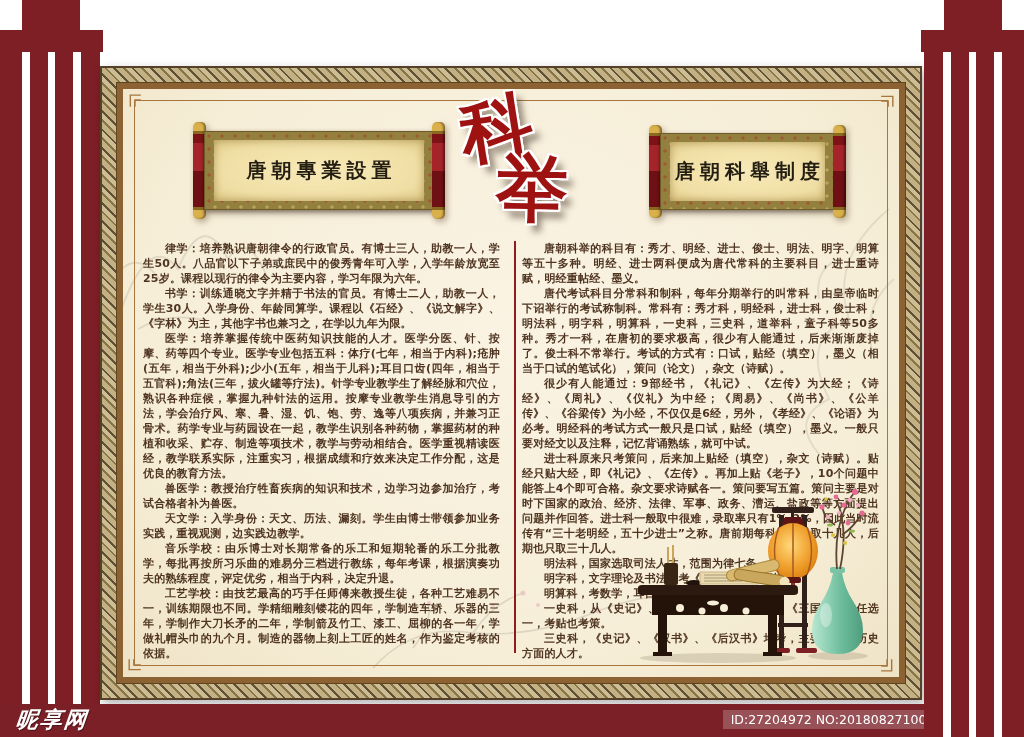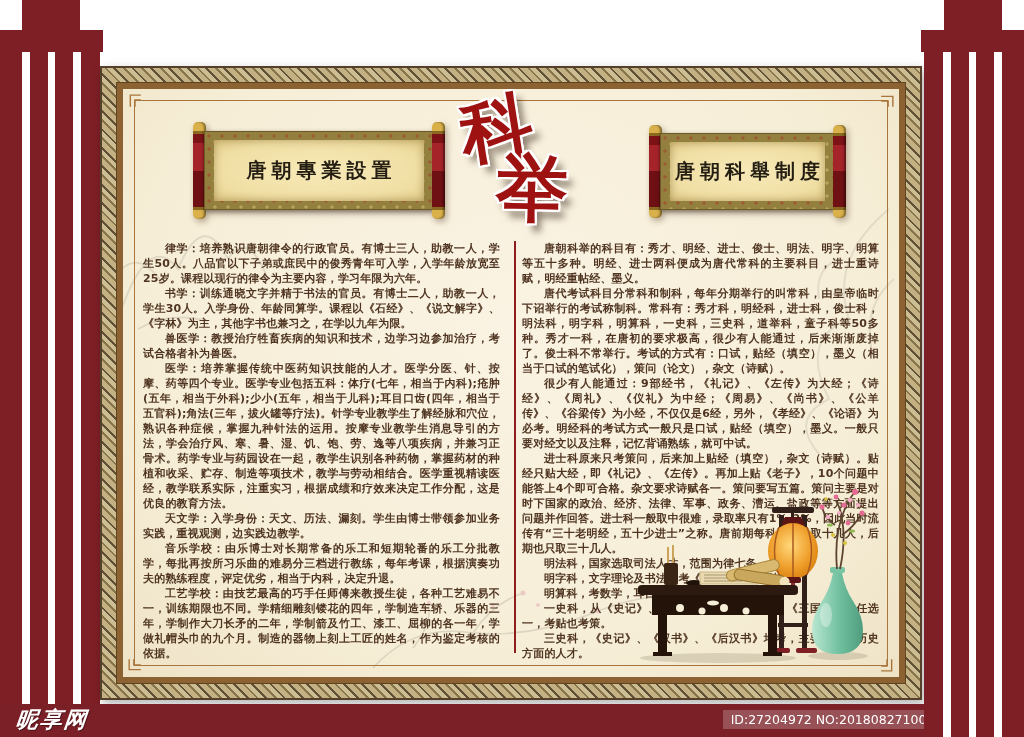--- a/index.html
+++ b/index.html
@@ -223,22 +223,22 @@
             <span class="banner-title">唐朝科舉制度</span>
           </div>
         </div>
         <div class="roller"></div>
       </div>
 
       <div id="columns">
         <div id="col-left" class="col">
             <p class="para">律学：培养熟识唐朝律令的行政官员。有博士三人，助教一人，学生50人。八品官以下子弟或庶民中的俊秀青年可入学，入学年龄放宽至25岁。课程以现行的律令为主要内容，学习年限为六年。</p>
             <p class="para">书学：训练通晓文字并精于书法的官员。有博士二人，助教一人，学生30人。入学身份、年龄同算学。课程以《石经》、《说文解字》、《字林》为主，其他字书也兼习之，在学以九年为限。</p>
+            <p class="para">医学：培养掌握传统中医药知识技能的人才。医学分医、针、按摩、药等四个专业。医学专业包括五科：体疗(七年，相当于内科);疮肿(五年，相当于外科);少小(五年，相当于儿科);耳目口齿(四年，相当于五官科);角法(三年，拔火罐等疗法)。针学专业教学生了解经脉和穴位，熟识各种症候，掌握九种针法的运用。按摩专业教学生消息导引的方法，学会治疗风、寒、暑、湿、饥、饱、劳、逸等八项疾病，并兼习正骨术。药学专业与药园设在一起，教学生识别各种药物，掌握药材的种植和收采、贮存、制造等项技术，教学与劳动相结合。医学重视精读医经，教学联系实际，注重实习，根据成绩和疗效来决定工作分配，这是优良的教育方法。</p>
             <p class="para">兽医学：教授治疗牲畜疾病的知识和技术，边学习边参加治疗，考试合格者补为兽医。</p>
-            <p class="para">医学：培养掌握传统中医药知识技能的人才。医学分医、针、按摩、药等四个专业。医学专业包括五科：体疗(七年，相当于内科);疮肿(五年，相当于外科);少小(五年，相当于儿科);耳目口齿(四年，相当于五官科);角法(三年，拔火罐等疗法)。针学专业教学生了解经脉和穴位，熟识各种症候，掌握九种针法的运用。按摩专业教学生消息导引的方法，学会治疗风、寒、暑、湿、饥、饱、劳、逸等八项疾病，并兼习正骨术。药学专业与药园设在一起，教学生识别各种药物，掌握药材的种植和收采、贮存、制造等项技术，教学与劳动相结合。医学重视精读医经，教学联系实际，注重实习，根据成绩和疗效来决定工作分配，这是优良的教育方法。</p>
             <p class="para">天文学：入学身份：天文、历法、漏刻。学生由博士带领参加业务实践，重视观测，边实践边教学。</p>
             <p class="para">音乐学校：由乐博士对长期常备的乐工和短期轮番的乐工分批教学，每批再按所习乐曲的难易分三档进行教练，每年考课，根据演奏功夫的熟练程度，评定优劣，相当于内科，决定升退。</p>
             <p class="para">工艺学校：由技艺最高的巧手任师傅来教授生徒，各种工艺难易不一，训练期限也不同。学精细雕刻镂花的四年，学制造车轿、乐器的三年，学制作大刀长矛的二年，学制箭及竹工、漆工、屈柳的各一年，学做礼帽头巾的九个月。制造的器物上刻上工匠的姓名，作为鉴定考核的依据。</p>
           </div>
         <div id="divider"></div>
         <div id="col-right" class="col">
             <p class="para">唐朝科举的科目有：秀才、明经、进士、俊士、明法、明字、明算等五十多种。明经、进士两科便成为唐代常科的主要科目，进士重诗赋，明经重帖经、墨义。</p>
             <p class="para">唐代考试科目分常科和制科，每年分期举行的叫常科，由皇帝临时下诏举行的考试称制科。常科有：秀才科，明经科，进士科，俊士科，明法科，明字科，明算科，一史科，三史科，道举科，童子科等50多种。秀才一科，在唐初的要求极高，很少有人能通过，后来渐渐废掉了。俊士科不常举行。考试的方式有：口试，贴经（填空），墨义（相当于口试的笔试化），策问（论文），杂文（诗赋）。</p>
             <p class="para">很少有人能通过：9部经书，《礼记》、《左传》为大经；《诗经》、《周礼》、《仪礼》为中经；《周易》、《尚书》、《公羊传》、《谷梁传》为小经，不仅仅是6经，另外，《孝经》、《论语》为必考。明经科的考试方式一般只是口试，贴经（填空），墨义。一般只要对经文以及注释，记忆背诵熟练，就可中试。</p>
             <p class="para">进士科原来只考策问，后来加上贴经（填空），杂文（诗赋）。贴经只贴大经，即《礼记》、《左传》。再加上贴《老子》，10个问题中能答上4个即可合格。杂文要求诗赋各一。策问要写五篇。策问主要是对时下国家的政治、经济、法律、军事、政务、漕运、盐政等等方面提出问题并作回答。进士科一般取中很难，录取率只有1%-2%，因此当时流传有“三十老明经，五十少进士”之称。唐前期每科进士只取十几人，后期也只取三十几人。</p>

